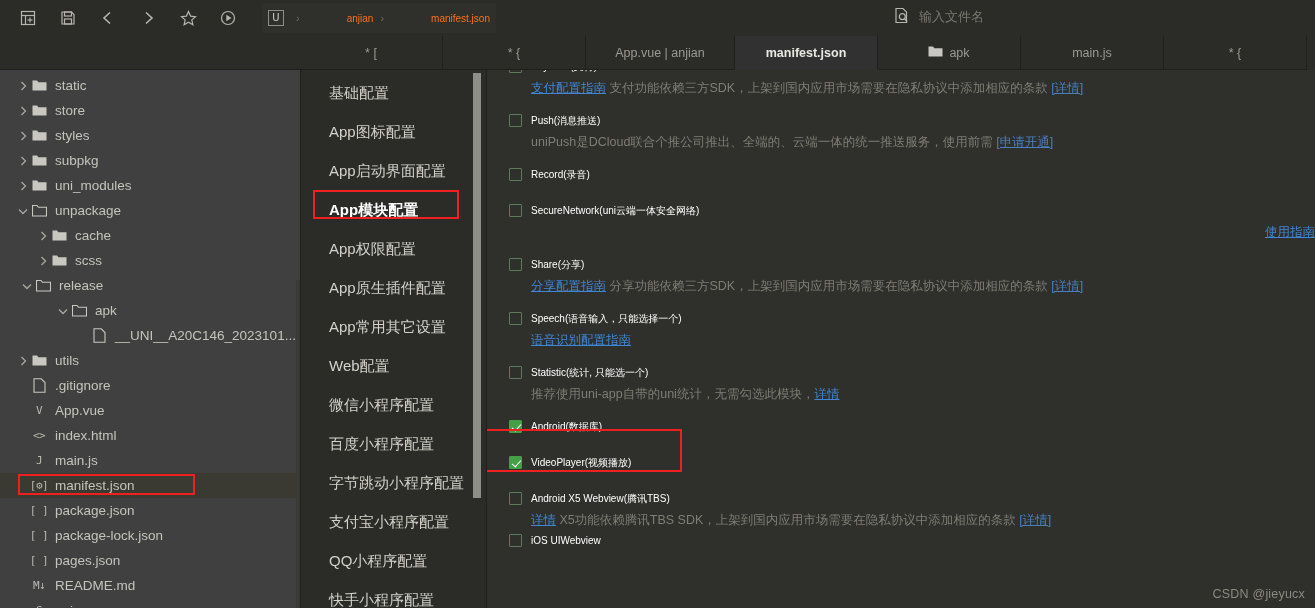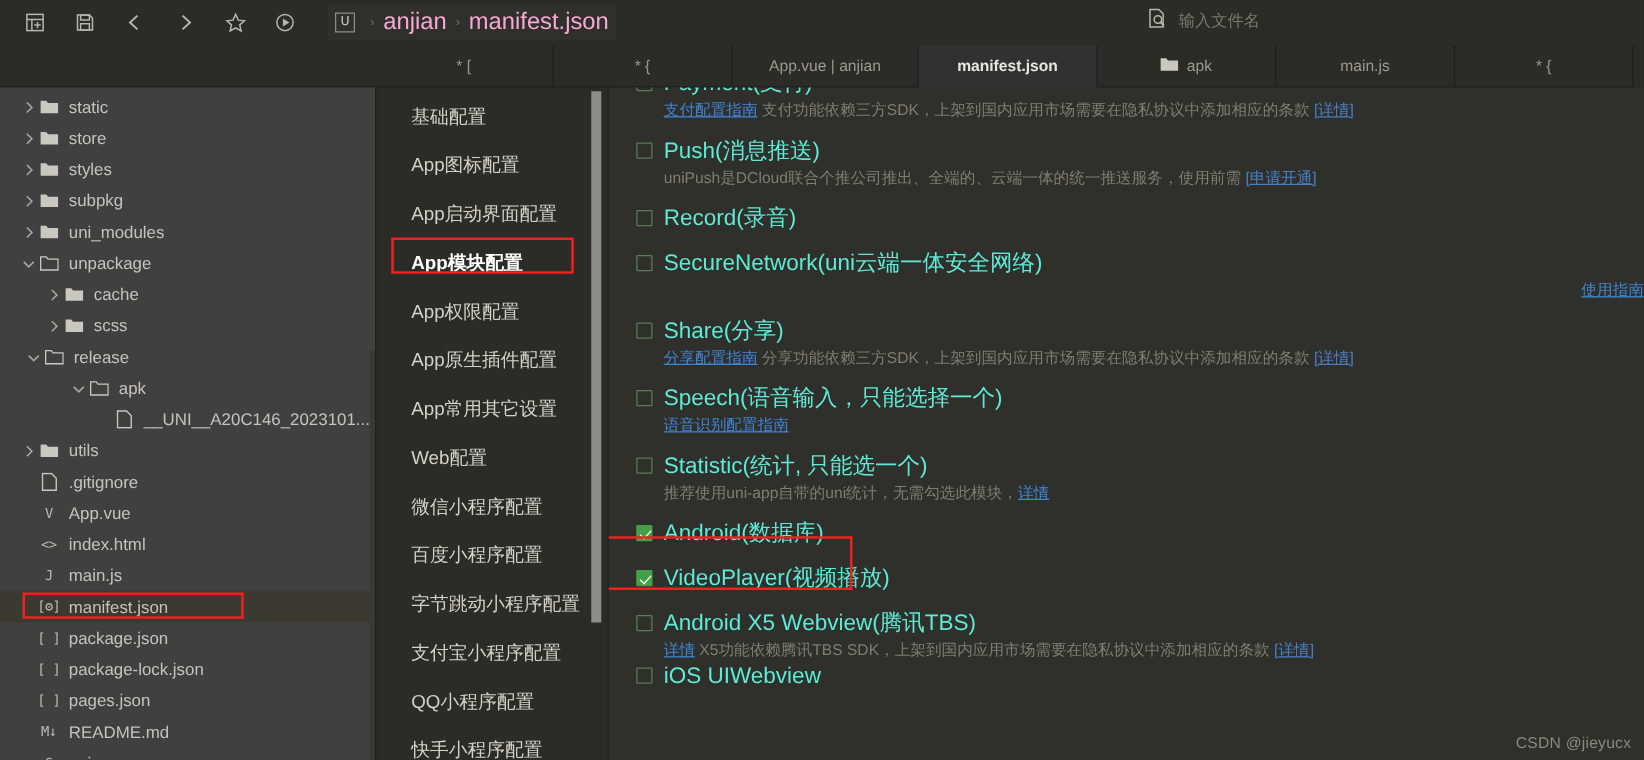--- a/index.html
+++ b/index.html
@@ -47,25 +47,25 @@
     width: 16px; height: 16px;
     border: 1px solid #8d8d86;
     color: #cfcfc7;
     font-size: 10px;
     display: flex; align-items: center; justify-content: center;
     line-height: 1;
     margin-right: 5px;
     font-family: "DejaVu Sans", sans-serif;
   }
   .crumb-sep { color: #6e6e66; font-size: 11px; margin: 0 7px; }
-  .crumb-txt { color: #f9a8d4; font-size: 19px; }
+  .crumb-txt { color: #f97316; font-size: 10px; margin-left: 40px; }
 
   .searchbox {
     position: absolute;
-    left: 917px; top: 5px;
+    left: 893px; top: 5px;
     display: flex; align-items: center;
     height: 24px;
   }
   .searchbox .sicon { margin-right: 9px; }
   .searchbox .sph {
     color: #78786f;
     font-size: 13px;
   }
 
   
@@ -230,22 +230,22 @@
   .cb.checked:after {
     content: "";
     position: absolute;
     left: 3.5px; top: 0.5px;
     width: 4px; height: 8px;
     border: solid #ffffff;
     border-width: 0 1.7px 1.7px 0;
     transform: rotate(42deg);
   }
   .mod-title {
-    color: #5eead4;
-    font-size: 18px;
+    color: #ffffff;
+    font-size: 10px;
     line-height: 19px;
   }
   .mod-desc {
     margin-left: 22px;
     color: #7e7e76;
     font-size: 12.5px;
     line-height: 18px;
     white-space: nowrap;
   }
   .lnk { color: #3f86d6; text-decoration: underline; cursor: pointer; }

